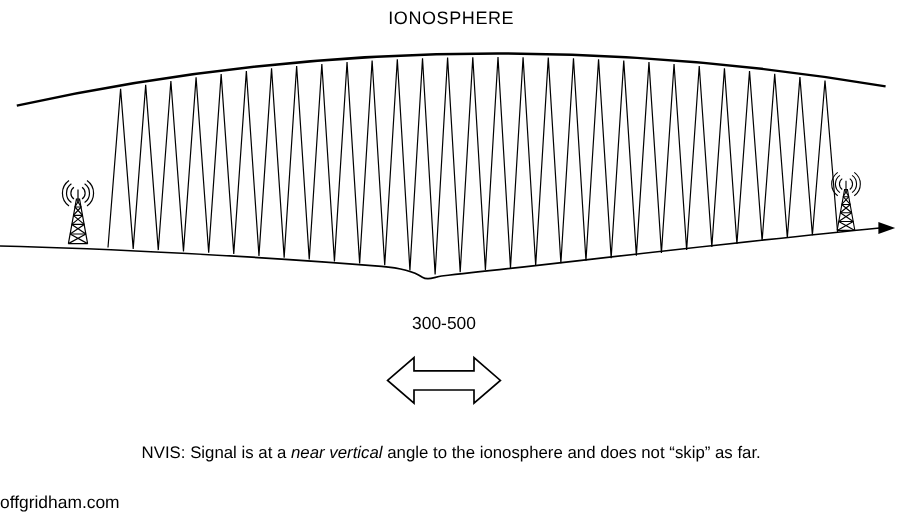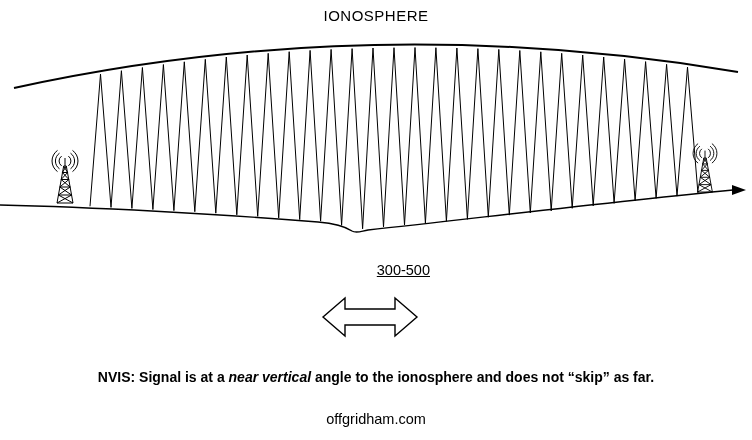--- a/index.html
+++ b/index.html
@@ -16,37 +16,34 @@
   .title {
     position: absolute;
     top: 7px; left: 0; width: 100%;
     text-align: center;
     font-size: 15px;
     letter-spacing: 0.5px;
   }
   .distance-label {
     position: absolute;
     top: 262px; left: 310px; width: 120px;
-    text-align: right;
+    text-align: center;
     font-size: 14.5px;
     line-height: 1.12;
-    text-decoration: underline;
   }
   .caption {
     position: absolute;
     top: 369px; left: 0; width: 100%;
     text-align: center;
     font-size: 14px;
-    font-weight: bold;
   }
   .caption em { font-style: italic; }
   .footer {
     position: absolute;
     top: 411px; left: 0; width: 100%;
-    text-align: center;
     font-size: 14.5px;
   }
 </style>
 </head>
 <body>
 
 <div class="canvas">
 
   <svg class="diagram-svg" width="752" height="440" viewBox="0 0 752 440">
     <defs>

